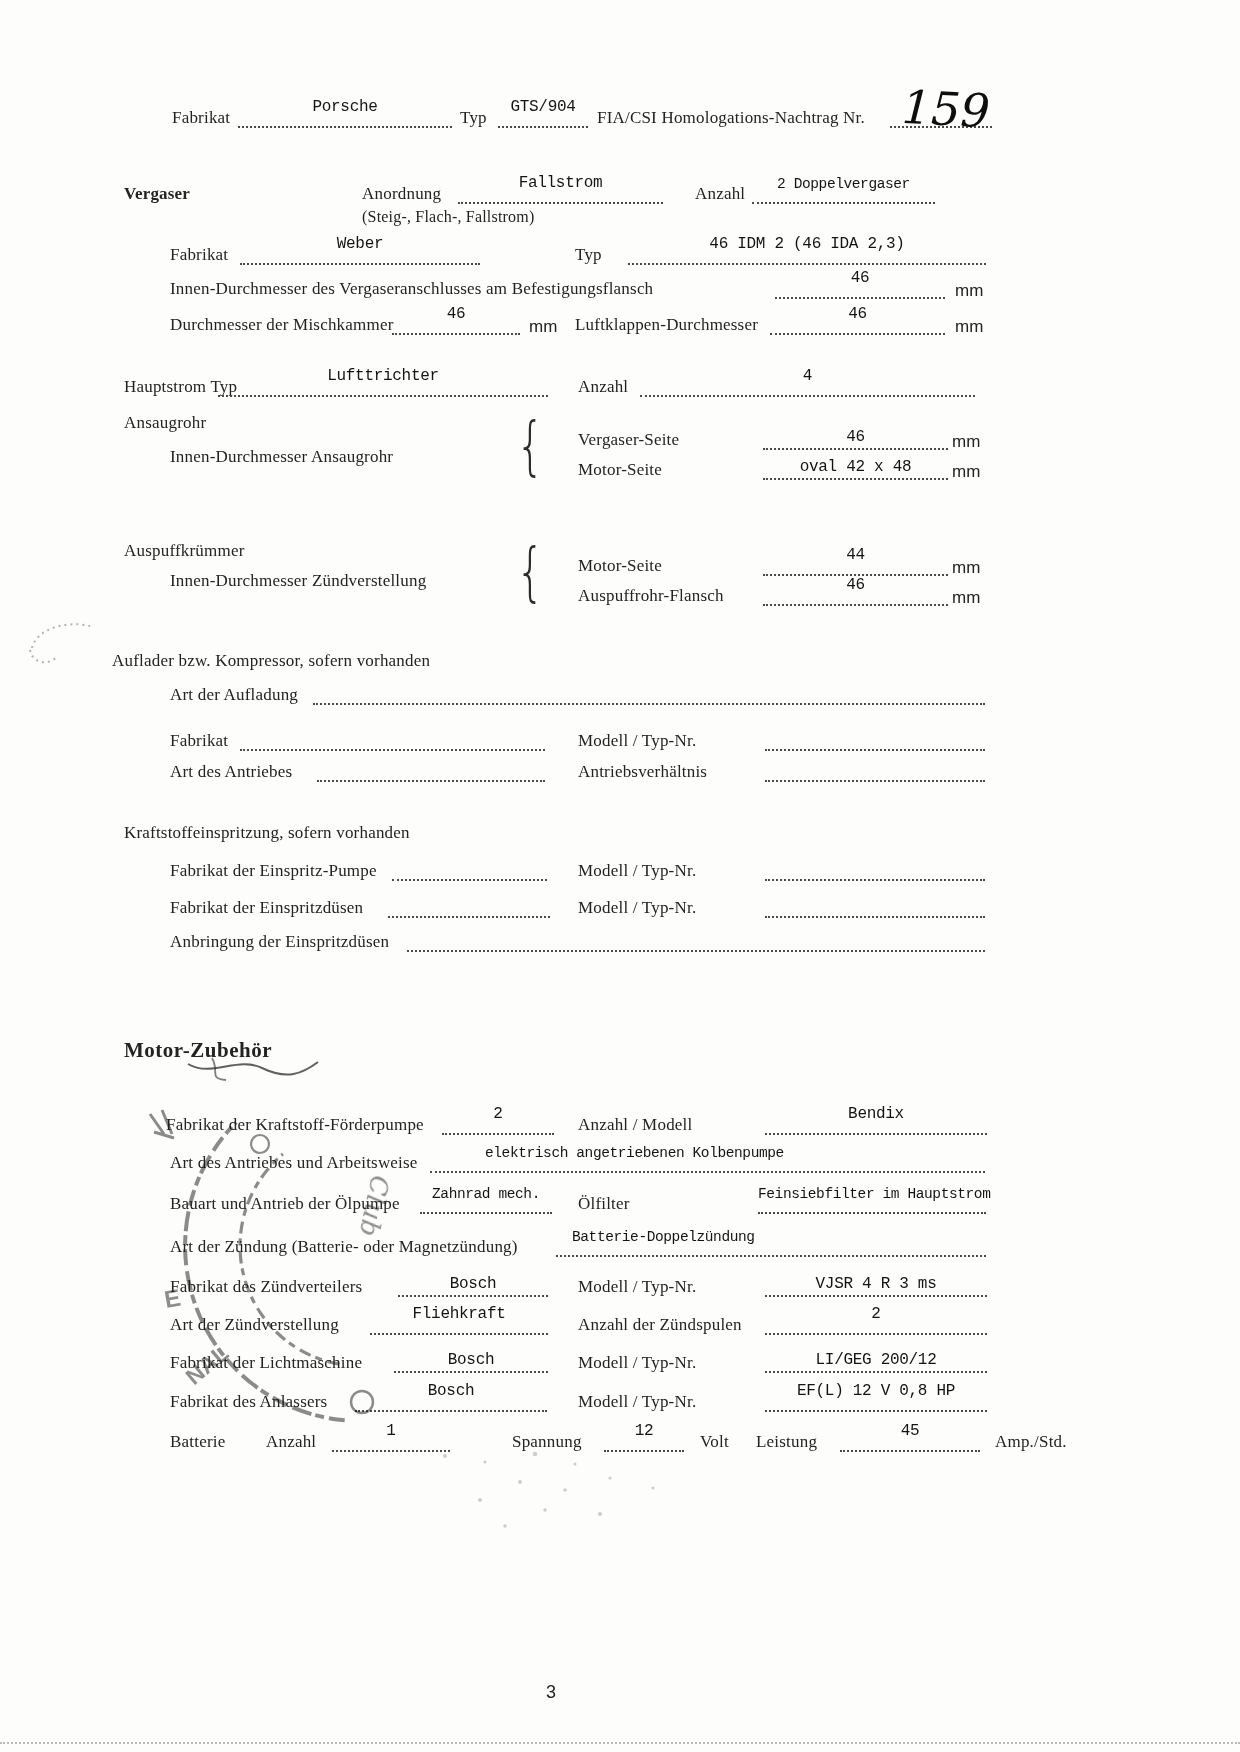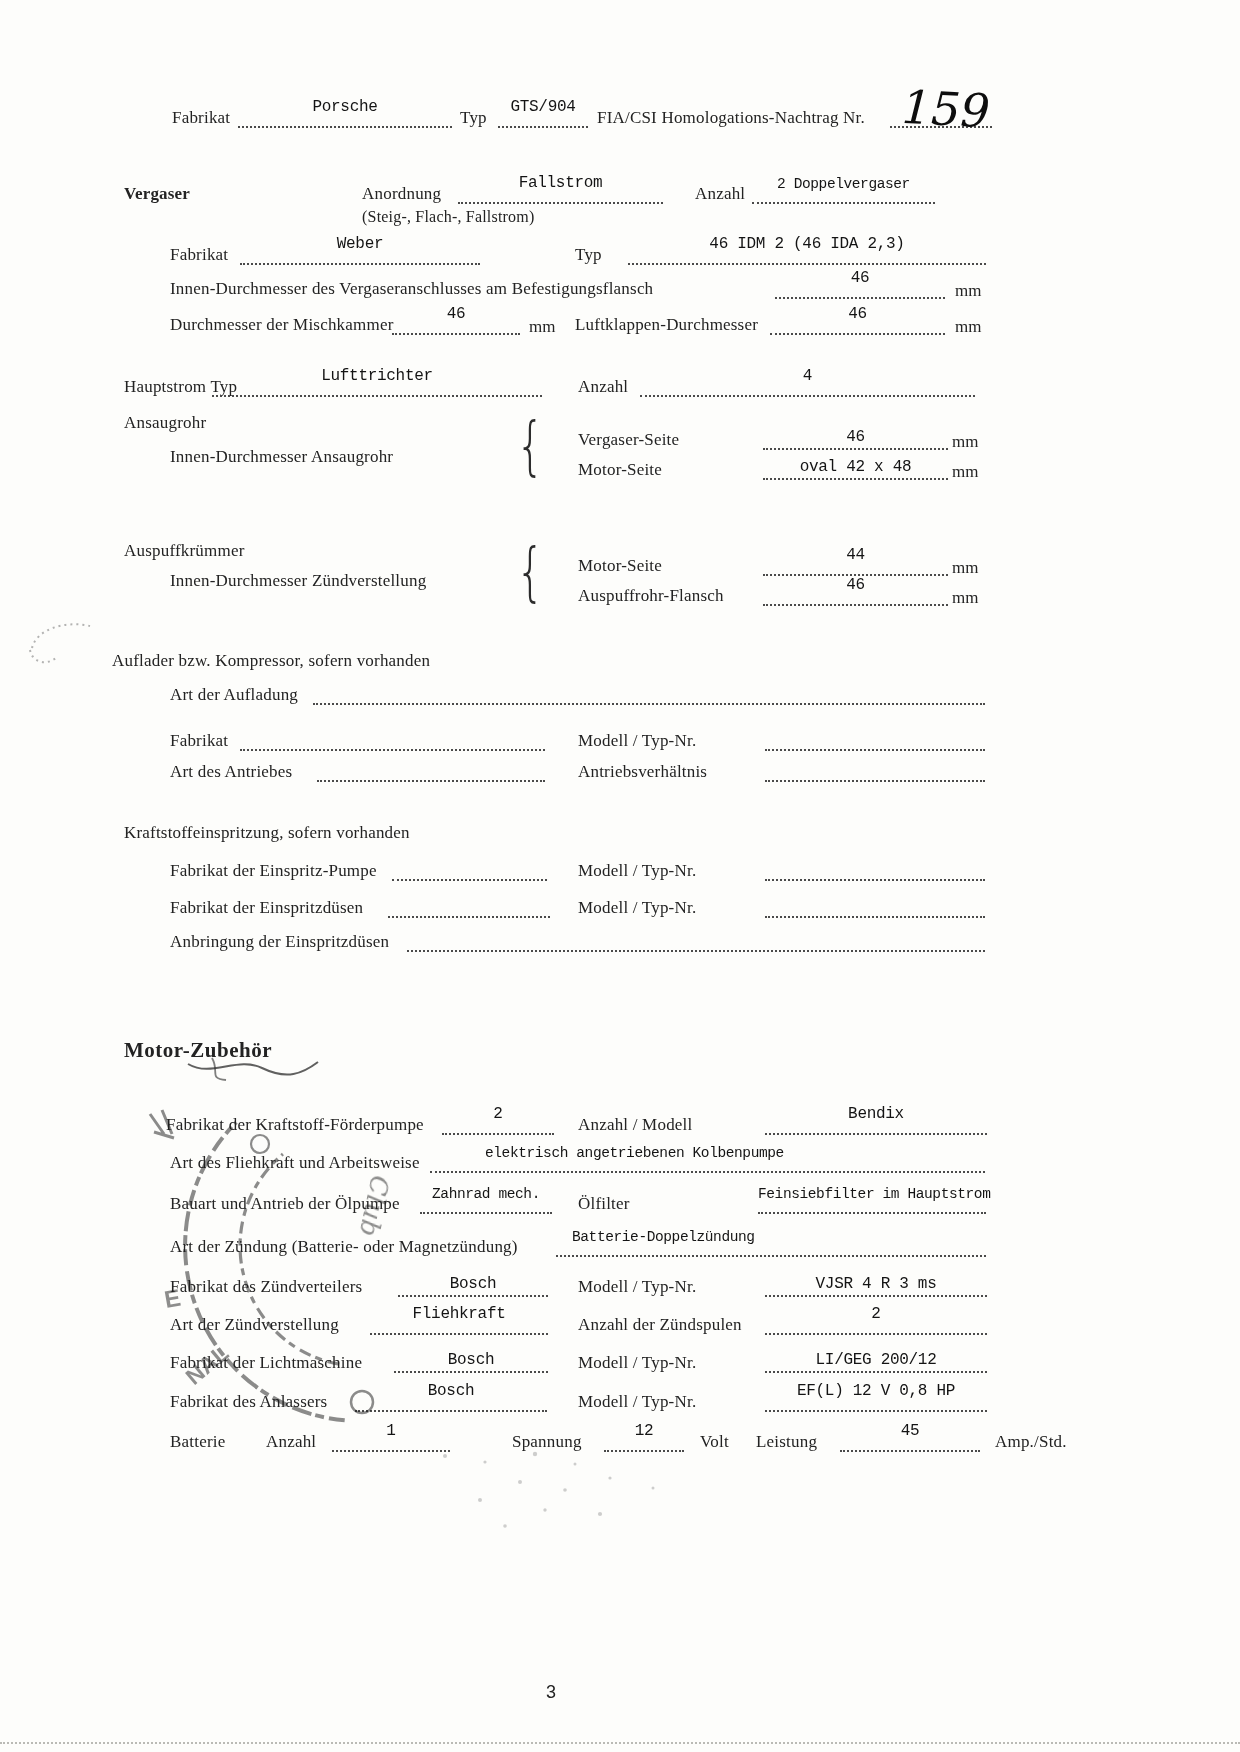--- a/index.html
+++ b/index.html
@@ -8,21 +8,21 @@
   .lbl{position:absolute;font-family:Liberation Serif, serif;font-size:17px;white-space:nowrap;letter-spacing:.2px;color:#232323}
   .b{font-weight:bold}
   .h2{font-size:21px;font-weight:bold;letter-spacing:.5px}
   .hint{font-size:16px}
   .field{position:absolute;height:24px;border-bottom:2px dotted #4a4a4a;text-align:center}
   .field .v{position:absolute;left:0;right:0;bottom:2px;font-family:"Liberation Mono",monospace;font-size:16px;letter-spacing:-.3px;white-space:nowrap;color:#141414}
   .v.up{bottom:10px}
   .v.tl{text-align:left;padding-left:55px}
   .v.tl2{text-align:left;padding-left:16px}
   .v.s{font-size:14.5px;letter-spacing:-.4px}
-  .unit{position:absolute;font-family:Liberation Serif, serif;font-size:17px;color:#232323;white-space:nowrap}
+  .unit{position:absolute;font-family:Liberation Sans, sans-serif;font-size:17px;color:#232323;white-space:nowrap}
   .brace{position:absolute;font-family:"DejaVu Sans",sans-serif;font-size:64px;font-weight:300;color:#2c2c2c;transform:scaleX(.7);line-height:1}
   .hand{position:absolute;font-family:"DejaVu Serif",serif;font-style:italic;font-size:46px;transform:rotate(3deg);color:#0e0e0e}
   .pagenum{position:absolute;font-family:"Liberation Sans",sans-serif;font-size:18px;color:#232323}
   .edge{position:absolute;left:0;width:100%;border-top:2px dotted #979790;opacity:.65}
   svg.deco{position:absolute}
 </style>
 </head>
 <body>
 
 <div class="page">
@@ -70,21 +70,21 @@
       <span class="v up">46</span>
     </span>
   <span class="unit" style="left:529px;top:317px">mm</span>
   <span class="lbl" style="left:575px;top:315px">Luftklappen-Durchmesser</span>
   <span class="field" style="left:770px;top:311px;width:175px">
       <span class="v up">46</span>
     </span>
   <span class="unit" style="left:955px;top:317px">mm</span>
 
   <span class="lbl" style="left:124px;top:377px">Hauptstrom  Typ</span>
-  <span class="field" style="left:212px;top:373px;width:330px">
+  <span class="field" style="left:218px;top:373px;width:330px">
       <span class="v up">Lufttrichter</span>
     </span>
   <span class="lbl" style="left:578px;top:377px">Anzahl</span>
   <span class="field" style="left:640px;top:373px;width:335px">
       <span class="v up">4</span>
     </span>
 
   <span class="lbl" style="left:124px;top:413px">Ansaugrohr</span>
   <span class="lbl" style="left:170px;top:447px">Innen-Durchmesser Ansaugrohr</span>
   <span class="brace" style="left:510px;top:414px">{</span>
@@ -145,21 +145,21 @@
 
   <span class="lbl" style="left:166px;top:1115px">Fabrikat der Kraftstoff-Förderpumpe</span>
   <span class="field" style="left:442px;top:1111px;width:112px">
       <span class="v up">2</span>
     </span>
   <span class="lbl" style="left:578px;top:1115px">Anzahl / Modell</span>
   <span class="field" style="left:765px;top:1111px;width:222px">
       <span class="v up">Bendix</span>
     </span>
 
-  <span class="lbl" style="left:170px;top:1153px">Art des Fliehkraft und Arbeitsweise</span>
+  <span class="lbl" style="left:170px;top:1153px">Art des Antriebes und Arbeitsweise</span>
   <span class="field" style="left:430px;top:1149px;width:555px">
       <span class="v up tl s">elektrisch angetriebenen Kolbenpumpe</span>
     </span>
 
   <span class="lbl" style="left:170px;top:1194px">Bauart und Antrieb der Ölpumpe</span>
   <span class="field" style="left:420px;top:1190px;width:132px">
       <span class="v up s">Zahnrad mech.</span>
     </span>
   <span class="lbl" style="left:578px;top:1194px">Ölfilter</span>
   <span class="field" style="left:758px;top:1190px;width:228px">

